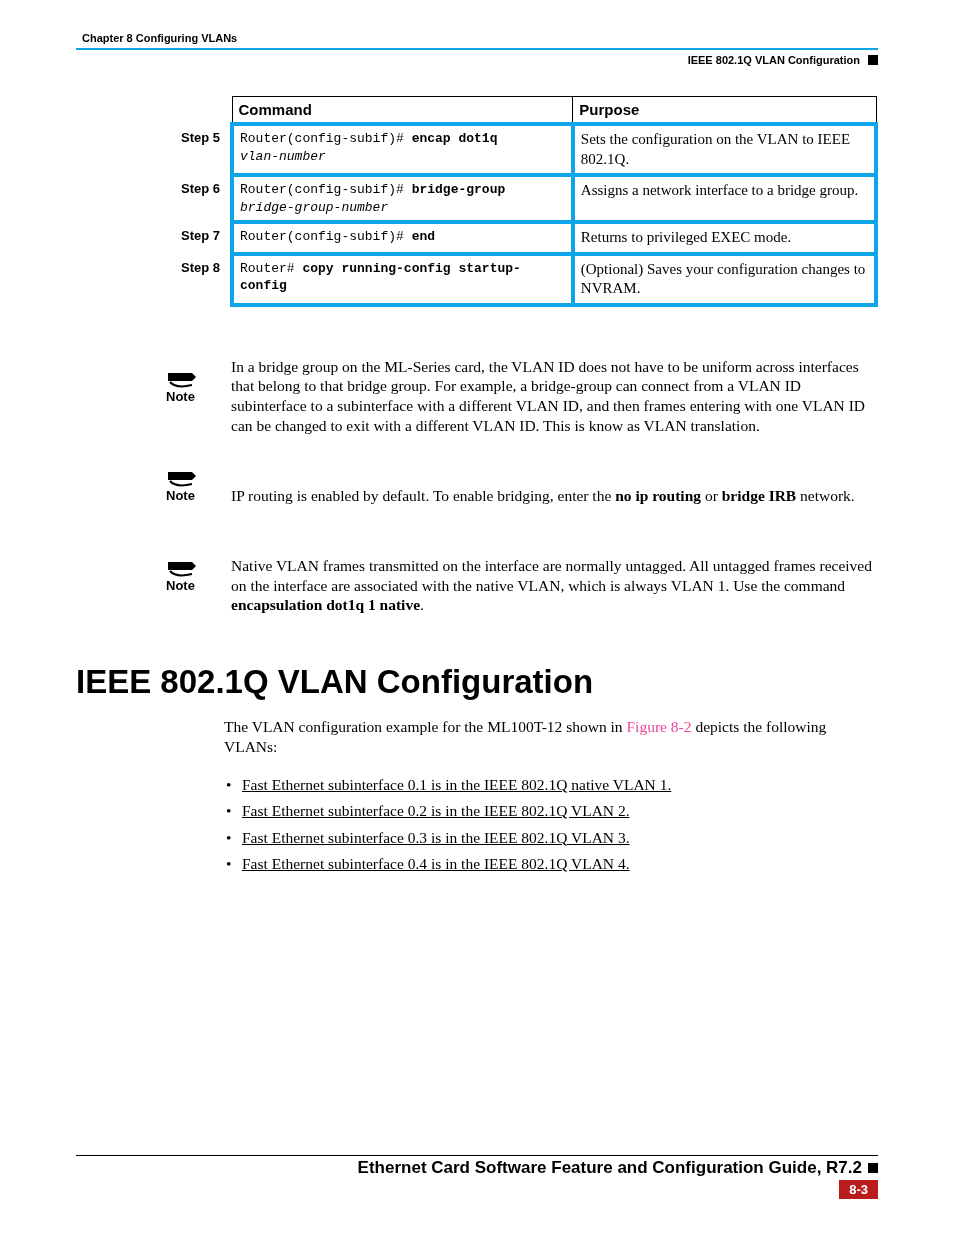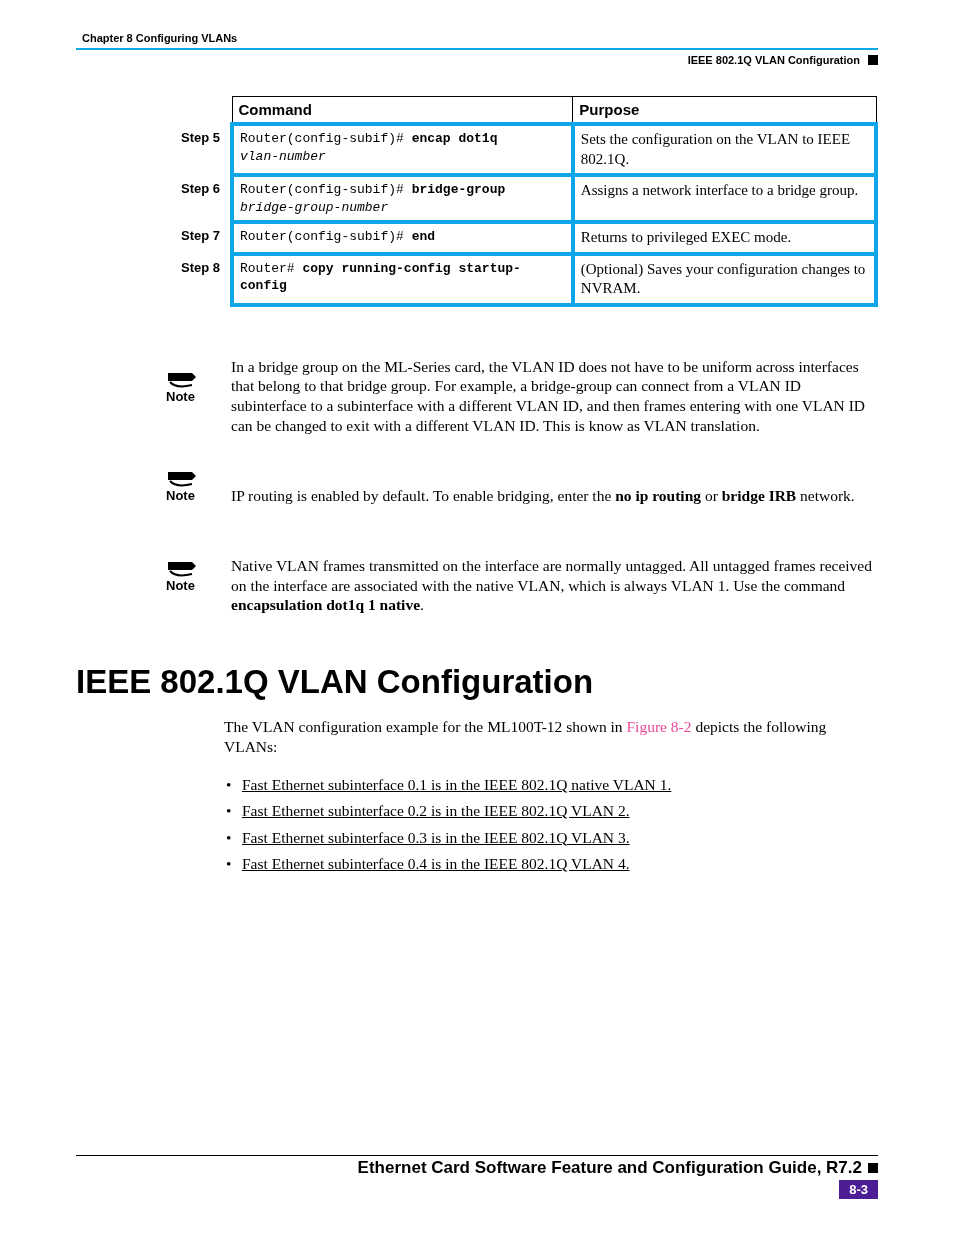--- a/index.html
+++ b/index.html
@@ -186,21 +186,21 @@
     text-align: right;
     flex: 1;
   }
   .footer-pagebox {
     margin-top: 2px;
     display: flex;
     justify-content: flex-end;
     align-items: center;
   }
   .pagebox {
-    background: #4c1d95;
+    background: #b91c1c;
     color: #fff;
     font-family: Arial, Helvetica, sans-serif;
     font-weight: bold;
     font-size: 13px;
     padding: 2px 10px;
     margin-left: 6px;
   }
 </style>
 </head>
 <body>

